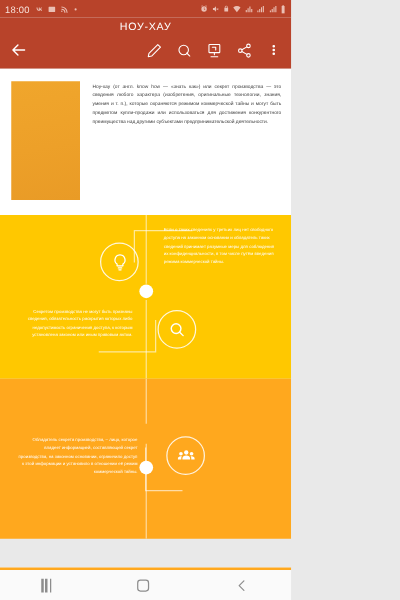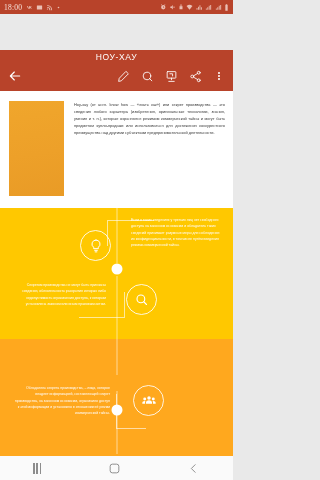--- a/index.html
+++ b/index.html
@@ -9,27 +9,27 @@
     background:#e9e9e9;
     position:relative;
   }
 
   
   .statusbar {
     height:14px; background:#B8432A;
     display:flex; align-items:center;
     padding:0 4px; color:#f3d7ce;
   }
-  .sb-time { font-size:7.5px; letter-spacing:.2px; color:#f7e2db;font-family:Liberation Serif, serif; }
+  .sb-time { font-size:7.5px; letter-spacing:.2px; color:#f7e2db; }
   .sb-left-icons { display:flex; align-items:center; gap:3px; margin-left:4px; }
   .sb-right-icons { display:flex; align-items:center; gap:2.5px; margin-left:auto; }
   .sb-ic { display:block; opacity:.9; }
 
   
-  .appbar { background:#B8432A; padding-bottom:4px;margin-top:36px; }
+  .appbar { background:#B8432A; padding-bottom:4px; }
   .appbar-title {
     text-align:center; color:#fff;
     font-size:8.5px; letter-spacing:.6px;
     padding:2px 0 3px;
   }
   .appbar-row {
     display:flex; align-items:center;
     height:22px; padding:0 6px 0 7px;
   }
   .ab-back { width:16px; height:16px; }

